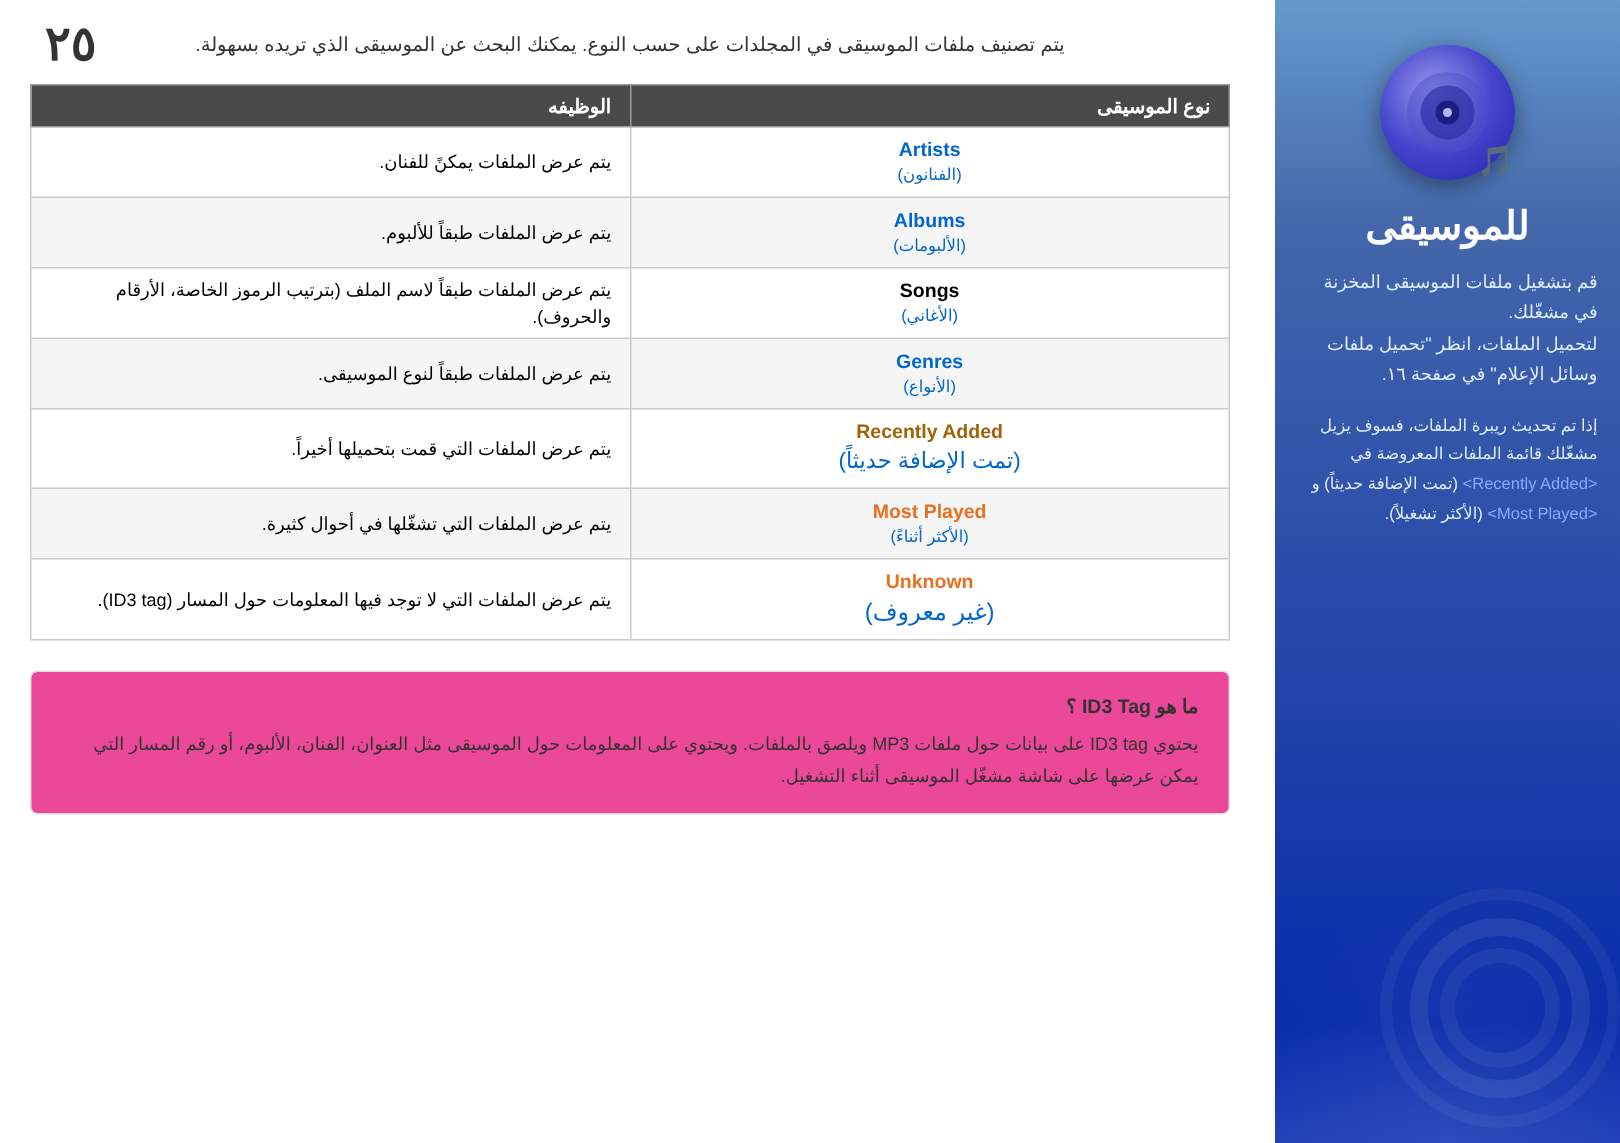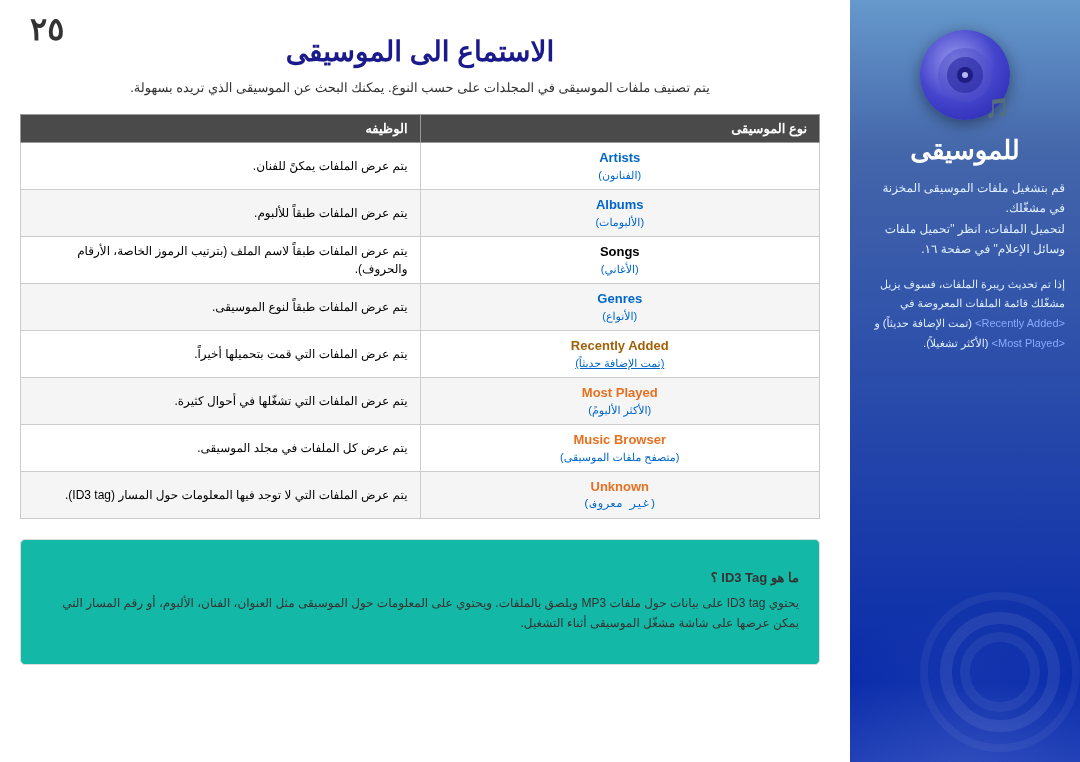--- a/index.html
+++ b/index.html
@@ -90,24 +90,24 @@
       background: #fff;
     }
 
     .recently-added-en { color: #e87020; font-weight: bold; font-size: 13px; display: block; }
     .most-played-en { color: #e87020; font-weight: bold; font-size: 13px; display: block; }
     .music-browser-en { color: #e87020; font-weight: bold; font-size: 13px; display: block; }
     .unknown-en { color: #e87020; font-weight: bold; font-size: 13px; display: block; }
 
     
     .info-box {
-      background: #14b8a6;
+      background: #ec4899;
       border: 1px solid #ddd;
       border-radius: 5px;
-      padding: 30px 20px;
+      padding: 15px 20px;
       direction: rtl;
       margin-top: 10px;
     }
 
     .info-box-title {
       font-size: 13px;
       font-weight: bold;
       color: #333;
       margin-bottom: 8px;
       text-align: right;
@@ -268,21 +268,20 @@
       height: 80px;
       background: linear-gradient(180deg, transparent, rgba(200,220,255,0.15));
     }
   </style>
 </head>
 <body>
 
 <div class="main-content">
   <div class="page-number">٢٥</div>
 
-  <h1 class="main-title">الاستماع الى الموسيقى</h1>
   <p class="subtitle">يتم تصنيف ملفات الموسيقى في المجلدات على حسب النوع. يمكنك البحث عن الموسيقى الذي تريده بسهولة.</p>
 
   <table class="music-table">
     <thead>
       <tr>
         <th class="col-type">نوع الموسيقى</th>
         <th class="col-func">الوظيفه</th>
       </tr>
     </thead>
     <tbody id="table-body">
@@ -310,42 +309,35 @@
         <tr>
           <td style="text-align: center;">
             <span style="color: rgb(0, 102, 204); font-weight: bold; font-size: 13px; display: block;">Genres</span>
             <span style="color: rgb(0, 102, 204); font-size: 11px; display: block;">(الأنواع)</span>
           </td>
           <td>يتم عرض الملفات طبقاً لنوع الموسيقى.</td>
         </tr>
         <tr>
           <td style="text-align: center;">
             <span class="recently-added-en" style="color: #a16207; font-weight: bold; font-size: 13px; display: block;">Recently Added</span>
-            <span style="color: rgb(0, 102, 204); font-size: 11px; display: block; text-decoration: underline;">(تمت الإضافة حديثاً)</span>
+            <span style="color: rgb(0, 102, 204); font-size: 15px; display: block;">(تمت الإضافة حديثاً)</span>
           </td>
           <td>يتم عرض الملفات التي قمت بتحميلها أخيراً.</td>
         </tr>
         <tr>
           <td style="text-align: center;">
             <span class="most-played-en" style="color: rgb(232, 112, 32); font-weight: bold; font-size: 13px; display: block;">Most Played</span>
-            <span style="color: rgb(0, 102, 204); font-size: 11px; display: block;">(الأكثر الألبومً)</span>
+            <span style="color: rgb(0, 102, 204); font-size: 11px; display: block;">(الأكثر أثناءً)</span>
           </td>
           <td>يتم عرض الملفات التي تشغّلها في أحوال كثيرة.</td>
         </tr>
         <tr>
           <td style="text-align: center;">
-            <span class="music-browser-en" style="color: rgb(232, 112, 32); font-weight: bold; font-size: 13px; display: block;">Music Browser</span>
-            <span style="color: rgb(0, 102, 204); font-size: 11px; display: block;">(متصفح ملفات الموسيقى)</span>
-          </td>
-          <td>يتم عرض كل الملفات في مجلد الموسيقى.</td>
-        </tr>
-        <tr>
-          <td style="text-align: center;">
             <span class="unknown-en" style="color: rgb(232, 112, 32); font-weight: bold; font-size: 13px; display: block;">Unknown</span>
-            <span style="color: rgb(0, 102, 204); font-size: 11px; display: block; font-family: Liberation Mono, monospace;">(غير معروف)</span>
+            <span style="color: rgb(0, 102, 204); font-size: 16px; display: block;">(غير معروف)</span>
           </td>
           <td>يتم عرض الملفات التي لا توجد فيها المعلومات حول المسار (ID3 tag).</td>
         </tr>
       </tbody>
   </table>
 
   <div class="info-box">
     <p class="info-box-title">ما هو ID3 Tag ؟</p>
     <p class="info-box-text">يحتوي ID3 tag على بيانات حول ملفات MP3 ويلصق بالملفات. ويحتوي على المعلومات حول الموسيقى مثل العنوان، الفنان، الألبوم، أو رقم المسار التي يمكن عرضها على شاشة مشغّل الموسيقى أثناء التشغيل.</p>
   </div>

